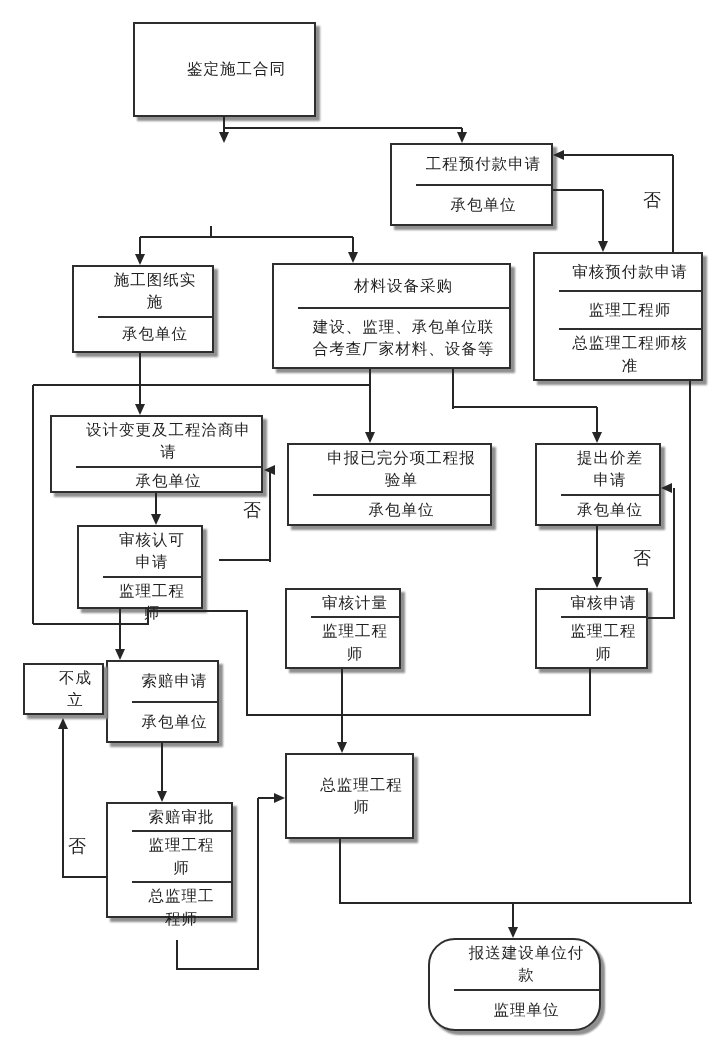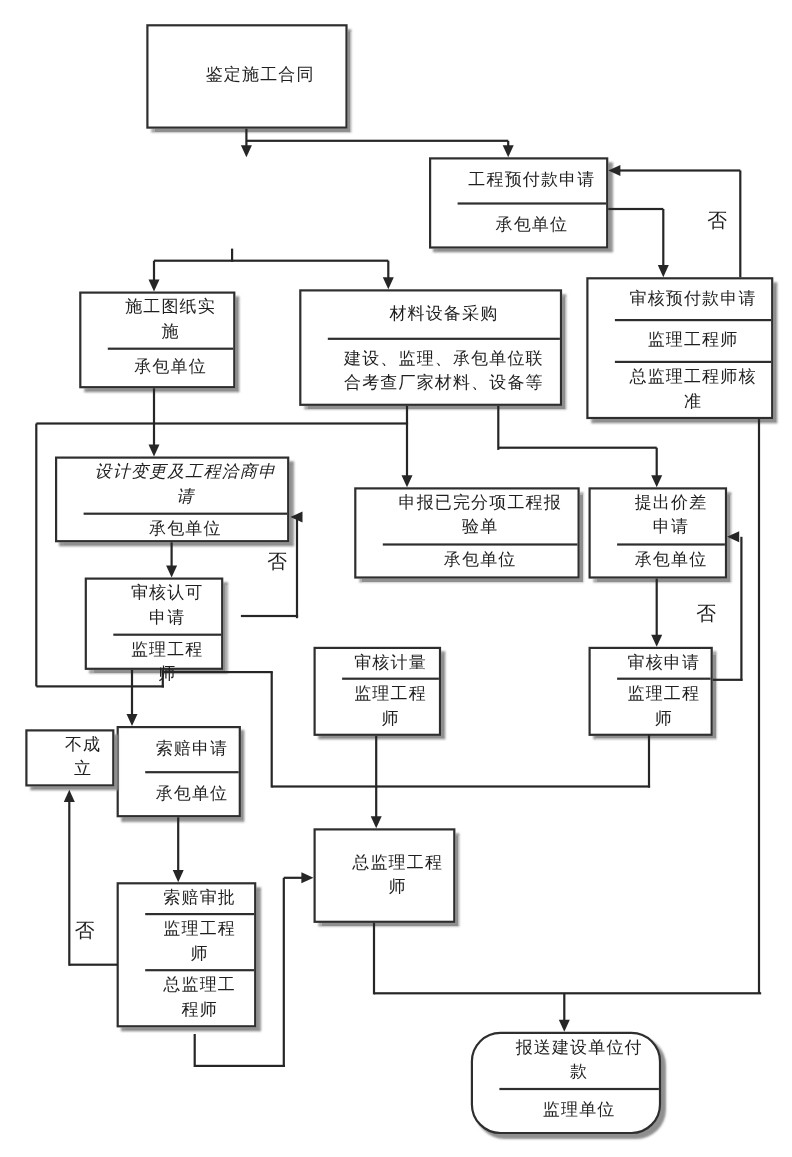--- a/index.html
+++ b/index.html
@@ -64,24 +64,24 @@
     </div>
     <div class="node" style="left: 72px; top: 265px; width: 142px; height: 88px;">
       <div class="node-row" style="flex: 1 1 0px;">施工图纸实施</div>
       <div class="node-row" style="flex: 1 1 0px;">承包单位</div>
     </div>
     <div class="node" style="left: 272px; top: 263px; width: 239px; height: 106px; justify-content: flex-end;">
       <div class="node-row" style="flex: 44 1 0px;">材料设备采购</div>
       <div class="node-row" style="flex: 62 1 0px;">建设、监理、承包单位联合考查厂家材料、设备等</div>
     </div>
     <div class="node" style="left: 50px; top: 415px; width: 213px; height: 78px;">
-      <div class="node-row" style="flex: 1 1 0px; font-style: italic;">设计变更及工程洽商申请</div>
+      <div class="node-row" style="flex: 1 1 0px;">设计变更及工程洽商申请</div>
       <div class="node-row" style="flex: 1 1 0px;">承包单位</div>
     </div>
-    <div class="node" style="left: 287px; top: 443px; width: 205px; height: 83px; margin-left: 35px;">
+    <div class="node" style="left: 287px; top: 443px; width: 205px; height: 83px;">
       <div class="node-row" style="flex: 1 1 0px;">申报已完分项工程报验单</div>
       <div class="node-row" style="flex: 1 1 0px;">承包单位</div>
     </div>
     <div class="node" style="left: 535px; top: 443px; width: 126px; height: 83px;">
       <div class="node-row" style="flex: 1 1 0px;">提出价差申请</div>
       <div class="node-row" style="flex: 1 1 0px;">承包单位</div>
     </div>
     <div class="node" style="left: 77px; top: 525px; width: 126px; height: 84px;">
       <div class="node-row" style="flex: 1 1 0px;">审核认可申请</div>
       <div class="node-row" style="flex: 1 1 0px;">监理工程师</div>
@@ -94,21 +94,21 @@
       <div class="node-row" style="flex: 1 1 0px;">审核申请</div>
       <div class="node-row" style="flex: 1 1 0px;">监理工程师</div>
     </div>
     <div class="node" style="left: 106px; top: 660px; width: 113px; height: 83px;">
       <div class="node-row" style="flex: 1 1 0px;">索赔申请</div>
       <div class="node-row" style="flex: 1 1 0px;">承包单位</div>
     </div>
     <div class="node" style="left: 23px; top: 663px; width: 81px; height: 52px;">
       <div class="node-row" style="flex: 1 1 0px;">不成立</div>
     </div>
-    <div class="node" style="left: 106px; top: 802px; width: 127px; height: 132px;">
+    <div class="node" style="left: 106px; top: 802px; width: 127px; height: 116px;">
       <div class="node-row" style="flex: 1 1 0px;">索赔审批</div>
       <div class="node-row" style="flex: 1 1 0px;">监理工程师</div>
       <div class="node-row" style="flex: 1 1 0px;">总监理工程师</div>
     </div>
     <div class="node" style="left: 285px; top: 753px; width: 129px; height: 86px;">
       <div class="node-row" style="flex: 1 1 0px;">总监理工程师</div>
     </div>
     <div class="node" style="left: 428px; top: 938px; width: 173px; height: 93px; border-radius: 27px;">
       <div class="node-row" style="flex: 1 1 0px;">报送建设单位付款</div>
       <div class="node-row" style="flex: 1 1 0px;">监理单位</div>

